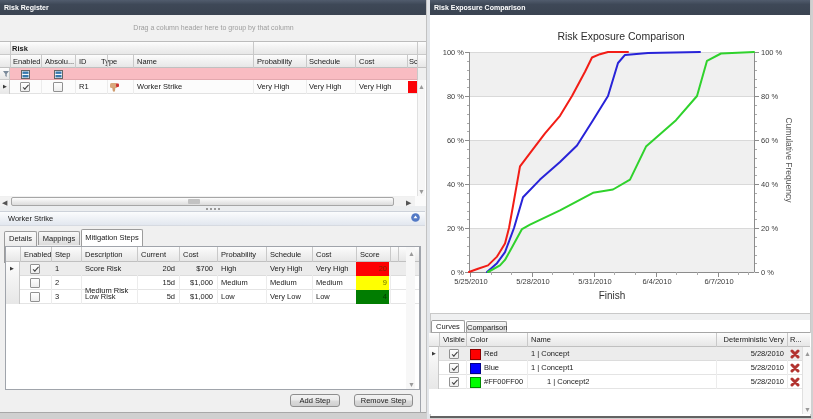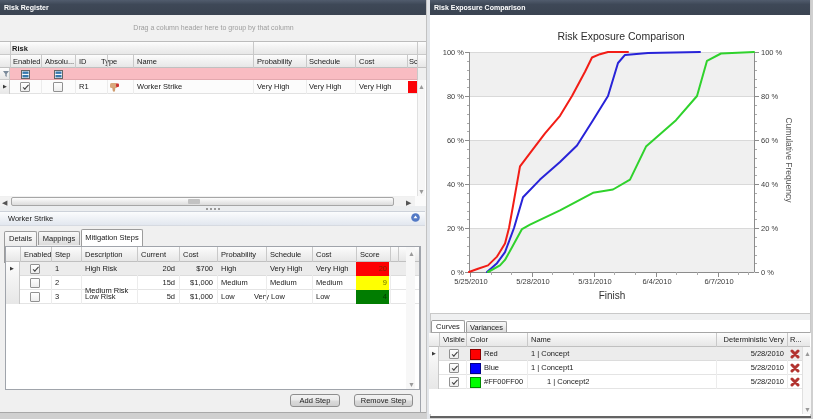--- a/index.html
+++ b/index.html
@@ -159,21 +159,21 @@
 
 <div class="p" style="left:6px;top:262px;width:413px;height:14px;background:#ececec;border-bottom:1px solid #dcdcdc"></div>
 <div class="p" style="left:6px;top:276px;width:413px;height:14px;background:#fff;border-bottom:1px solid #e4e4e4"></div>
 <div class="p" style="left:6px;top:290px;width:413px;height:14px;background:#fff;border-bottom:1px solid #e4e4e4"></div>
 
 <div class="p hdr" style="left:6px;top:262px;width:14px;height:42px;border-right:1px solid #c9c9c9"></div>
 <div class="arrow" style="left:10px;top:266px">▶</div>
 
 <div class="cb ck" style="left:30px;top:264px"></div>
 <div class="tx" style="left:55px;top:262px;line-height:14px">1</div>
-<div class="tx" style="left:85px;top:262px;line-height:14px">High Risk</div>
+<div class="tx" style="left:85px;top:262px;line-height:14px">Score Risk</div>
 <div class="txr" style="left:137px;top:262px;width:38px;line-height:14px">20d</div>
 <div class="txr" style="left:179px;top:262px;width:34px;line-height:14px">$700</div>
 <div class="tx" style="left:221px;top:262px;line-height:14px">High</div>
 <div class="tx" style="left:270px;top:262px;line-height:14px">Very High</div>
 <div class="tx" style="left:316px;top:262px;line-height:14px">Very High</div>
 <div class="p" style="left:356px;top:262px;width:33px;height:14px;background:#fd0002"></div>
 <div class="txr" style="left:356px;top:262px;width:31px;line-height:14px;color:#7e2400">20</div>
 
 <div class="cb" style="left:30px;top:278px"></div>
 <div class="tx" style="left:55px;top:276px;line-height:14px">2</div>
@@ -185,21 +185,21 @@
 <div class="tx" style="left:316px;top:276px;line-height:14px">Medium</div>
 <div class="p" style="left:356px;top:276px;width:33px;height:14px;background:#ffff01"></div>
 <div class="txr" style="left:356px;top:276px;width:31px;line-height:14px;color:#6f6f00">9</div>
 
 <div class="cb" style="left:30px;top:292px"></div>
 <div class="tx" style="left:55px;top:290px;line-height:14px">3</div>
 <div class="tx" style="left:85px;top:290px;line-height:14px">Low Risk</div>
 <div class="txr" style="left:137px;top:290px;width:38px;line-height:14px">5d</div>
 <div class="txr" style="left:179px;top:290px;width:34px;line-height:14px">$1,000</div>
 <div class="tx" style="left:221px;top:290px;line-height:14px">Low</div>
-<div class="tx" style="left:254px;top:290px;line-height:14px">Very Low</div>
+<div class="tx" style="left:270px;top:290px;line-height:14px">Very Low</div>
 <div class="tx" style="left:316px;top:290px;line-height:14px">Low</div>
 <div class="p" style="left:356px;top:290px;width:33px;height:14px;background:#017d01"></div>
 <div class="txr" style="left:356px;top:290px;width:31px;line-height:14px;color:#013d01">4</div>
 
 <div class="vl" style="left:51px;top:262px;height:42px;background:#ececec"></div>
 <div class="vl" style="left:81px;top:262px;height:42px;background:#ececec"></div>
 <div class="vl" style="left:137px;top:262px;height:42px;background:#ececec"></div>
 <div class="vl" style="left:179px;top:262px;height:42px;background:#ececec"></div>
 <div class="vl" style="left:217px;top:262px;height:42px;background:#ececec"></div>
 <div class="vl" style="left:266px;top:262px;height:42px;background:#ececec"></div>
@@ -343,21 +343,21 @@
 <text x="165" y="269" text-anchor="middle">5/31/2010</text>
 <text x="227" y="269" text-anchor="middle">6/4/2010</text>
 <text x="289" y="269" text-anchor="middle">6/7/2010</text>
 </g>
 <text x="182" y="284" font-size="10" fill="#333" text-anchor="middle">Finish</text>
 <text x="356" y="145" font-size="8.5" fill="#555" text-anchor="middle" transform="rotate(90 356 145)">Cumulative Frequency</text>
 </svg>
 
 <div class="p" style="left:431px;top:313px;width:379px;height:7px;background:#eff0f1;border-top:1px solid #c9c9c9"></div>
 <div class="tab tabsel" style="left:431px;top:320px;width:34px;height:12px;line-height:12px">Curves</div>
-<div class="tab" style="left:466px;top:321px;width:41px;height:11px;line-height:11px">Variances</div>
+<div class="tab" style="left:466px;top:321px;width:41px;height:11px;line-height:11px">Comparison</div>
 <div class="p" style="left:431px;top:332px;width:379px;height:1px;background:#a6a6a6"></div>
 
 <div class="p" style="left:429px;top:333px;width:382px;height:81px;background:#fff"></div>
 <div class="p hdr" style="left:429px;top:333px;width:381px;height:14px;border-bottom:1px solid #c0c0c0"></div>
 <div class="tx" style="left:443px;top:333px;line-height:14px">Visible</div>
 <div class="tx" style="left:470px;top:333px;line-height:14px">Color</div>
 <div class="tx" style="left:531px;top:333px;line-height:14px">Name</div>
 <div class="txr" style="left:716px;top:333px;width:68px;line-height:14px">Deterministic Very</div>
 <div class="tx" style="left:790px;top:333px;line-height:14px">R...</div>
 <div class="vl" style="left:439px;top:333px;height:14px"></div>

